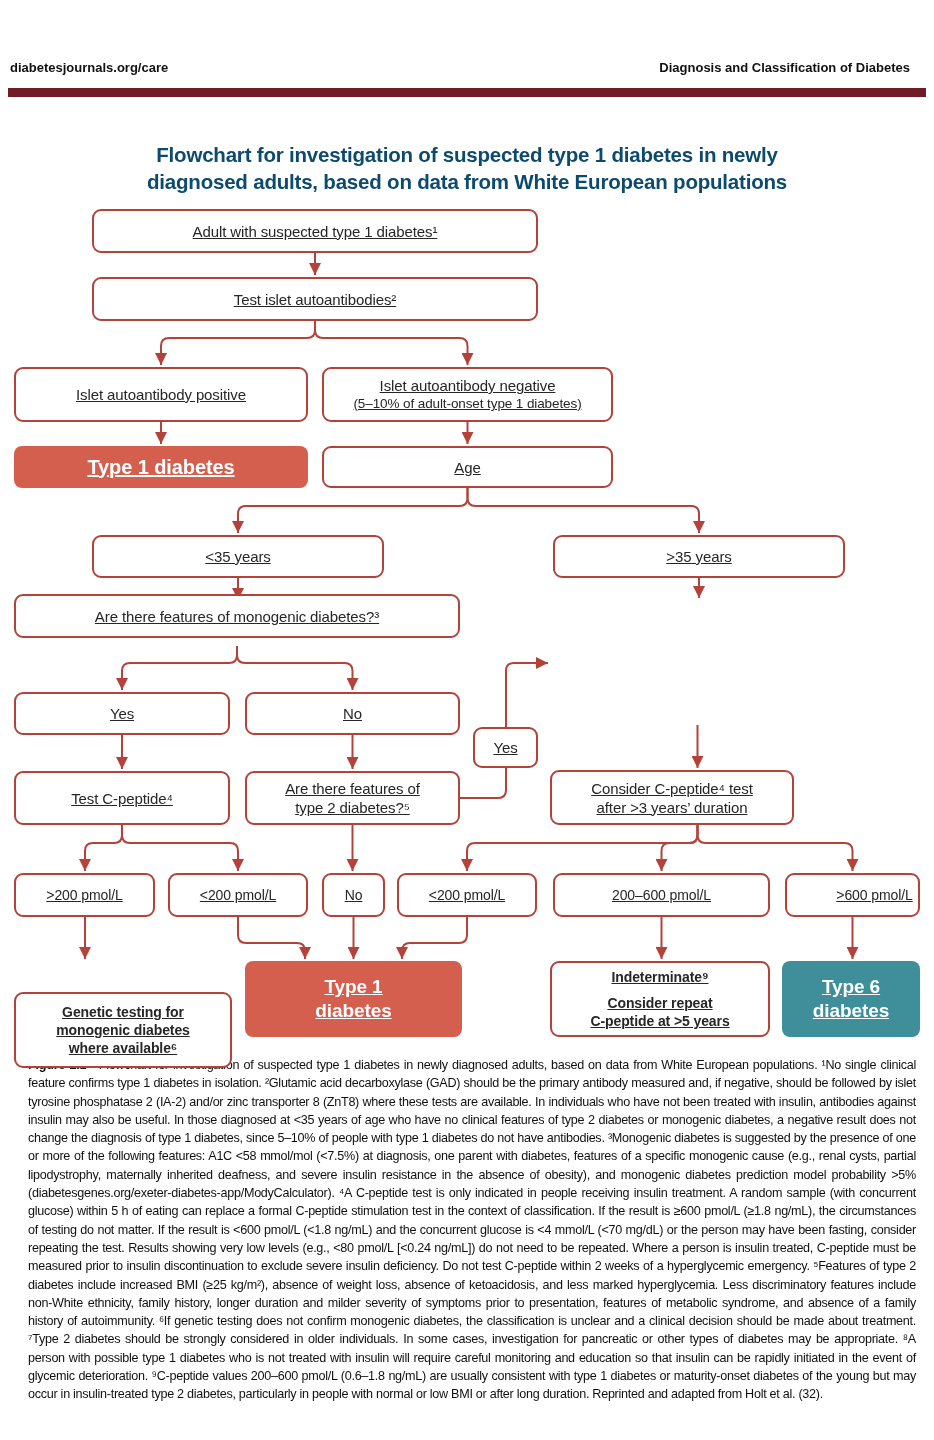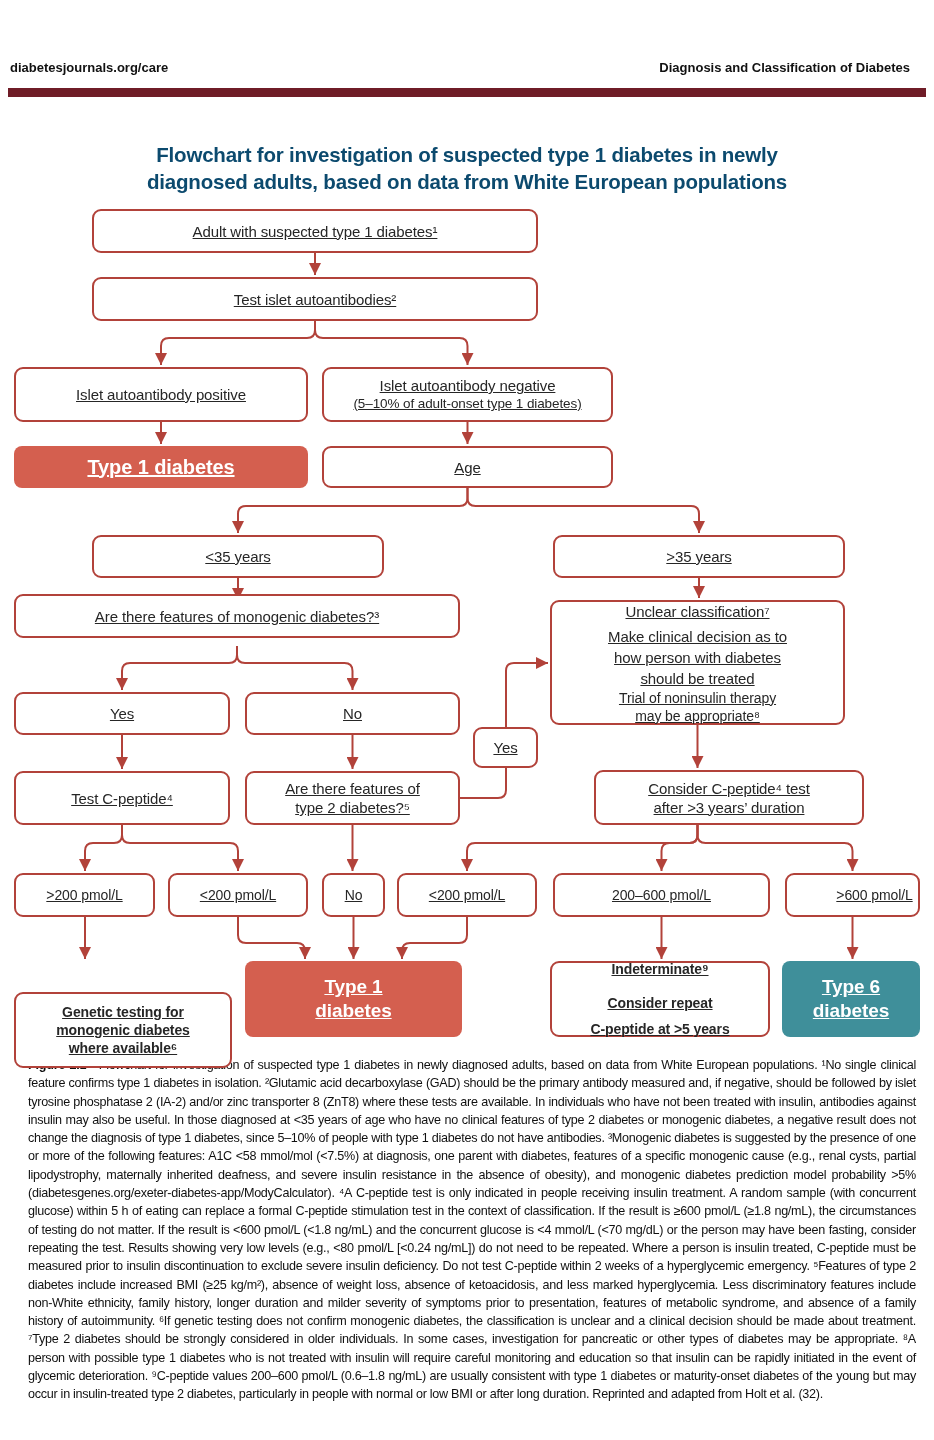--- a/index.html
+++ b/index.html
@@ -115,28 +115,20 @@
   </div>
 
   <div class="box" style="left:553px;top:535px;width:292px;height:43px;">
     <span>&gt;35 years</span>
   </div>
 
   <div class="box" style="left:14px;top:594px;width:446px;height:44px;">
     <span>Are there features of monogenic diabetes?³</span>
   </div>
 
-  <div class="box" style="left:550px;top:600px;width:295px;height:125px;line-height:21px;">
-    <div class="gap">Unclear classification⁷</div>
-    <div>Make clinical decision as to</div>
-    <div>how person with diabetes</div>
-    <div>should be treated</div>
-    <div class="sub2">Trial of noninsulin therapy</div>
-    <div class="sub2">may be appropriate⁸</div>
-  </div>
 
   <div class="box" style="left:14px;top:692px;width:216px;height:43px;">
     <span>Yes</span>
   </div>
 
   <div class="box" style="left:245px;top:692px;width:215px;height:43px;">
     <span>No</span>
   </div>
 
   <div class="box" style="left:473px;top:727px;width:65px;height:41px;">
@@ -145,21 +137,21 @@
 
   <div class="box" style="left:14px;top:771px;width:216px;height:54px;">
     <span>Test C-peptide⁴</span>
   </div>
 
   <div class="box" style="left:245px;top:771px;width:215px;height:54px;">
     <span>Are there features of</span>
     <span>type 2 diabetes?⁵</span>
   </div>
 
-  <div class="box" style="left:550px;top:770px;width:270px;height:55px;margin-left:44px;">
+  <div class="box" style="left:550px;top:770px;width:244px;height:55px;">
     <span>Consider C-peptide⁴ test</span>
     <span>after &gt;3 years’ duration</span>
   </div>
 
   <div class="box small-txt" style="left:14px;top:873px;width:141px;height:44px;">
     <span>&gt;200 pmol/L</span>
   </div>
   <div class="box small-txt" style="left:168px;top:873px;width:140px;height:44px;">
     <span>&lt;200 pmol/L</span>
   </div>
@@ -180,21 +172,21 @@
     <span>Genetic testing for</span>
     <span>monogenic diabetes</span>
     <span>where available⁶</span>
   </div>
 
   <div class="box fill fill-red two" style="left:245px;top:961px;width:217px;height:76px;">
     <span>Type 1</span>
     <span>diabetes</span>
   </div>
 
-  <div class="box small-txt" style="left:550px;top:961px;width:220px;height:76px;line-height:18px;font-weight:bold;gap:8px;">
+  <div class="box small-txt" style="left:550px;top:961px;width:220px;height:76px;line-height:18px;font-weight:bold;">
     <span style="margin-bottom:8px;">Indeterminate⁹</span>
     <span>Consider repeat</span>
     <span>C-peptide at &gt;5 years</span>
   </div>
 
   <div class="box fill fill-teal two" style="left:782px;top:961px;width:138px;height:76px;">
     <span>Type 6</span>
     <span>diabetes</span>
   </div>
 

